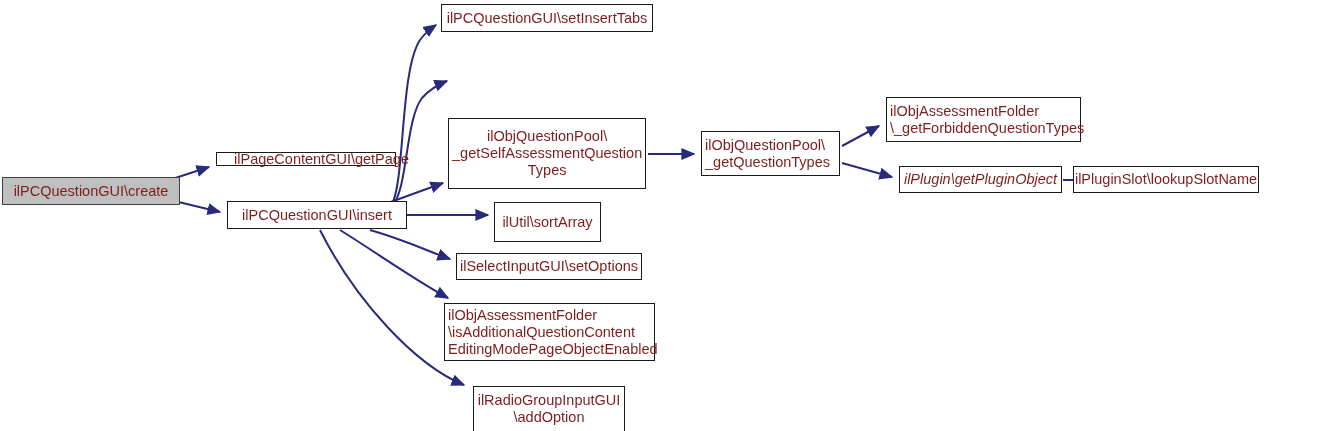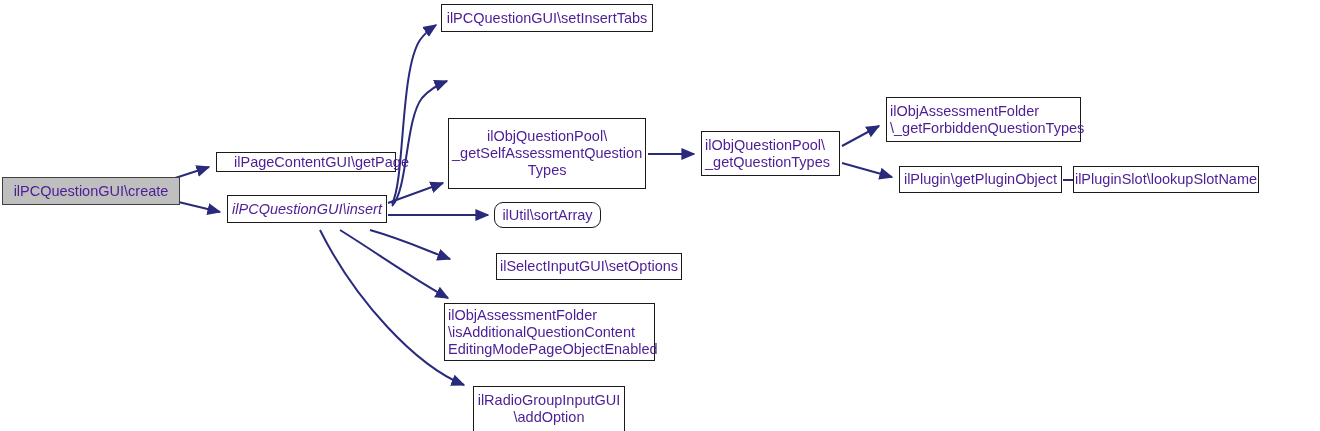--- a/index.html
+++ b/index.html
@@ -20,21 +20,21 @@
     left: 0;
     top: 0;
     width: 1320px;
     height: 431px;
   }
   .node {
     position: absolute;
     box-sizing: border-box;
     border: 1px solid #1a1a1a;
     background: #ffffff;
-    color: #4c1d95;
+    color: #7f1d1d;
     font-size: 14.5px;
     line-height: 17px;
     display: flex;
     align-items: center;
     justify-content: center;
     text-align: center;
     padding: 0 5px;
     white-space: pre-line;
     z-index: 3;
   }
@@ -84,45 +84,45 @@
       <path d="M 842,146 L 879,126"></path>
 
       <path d="M 842,163 L 892,177"></path>
 
       <path d="M 1063,180 L 1122,180"></path>
     </g>
   </svg>
 
   <div class="node current" style="left:2px; top:177px; width:178px; height:28px;">ilPCQuestionGUI\create</div>
 
-  <div class="node" style="left:216px; top:152px; width:180px; height:20px;padding-left:36px;">ilPageContentGUI\getPage</div>
+  <div class="node" style="left:216px; top:152px; width:180px; height:14px;padding-left:36px;">ilPageContentGUI\getPage</div>
 
-  <div class="node" style="left:227px; top:195px; width:160px; height:28px;font-style:italic;">ilPCQuestionGUI\insert</div>
+  <div class="node" style="left:227px; top:201px; width:180px; height:28px;">ilPCQuestionGUI\insert</div>
 
   <div class="node" style="left:441px; top:4px; width:212px; height:28px;">ilPCQuestionGUI\setInsertTabs</div>
 
 
   <div class="node lefttext" style="left:448px; top:118px; width:198px; height:71px; text-align:center;">ilObjQuestionPool\
 _getSelfAssessmentQuestion
 Types</div>
 
-  <div class="node" style="left:494px; top:202px; width:107px; height:26px;border-radius:9px;">ilUtil\sortArray</div>
+  <div class="node" style="left:494px; top:202px; width:107px; height:40px;">ilUtil\sortArray</div>
 
-  <div class="node" style="left:456px; top:253px; width:186px; height:27px;margin-left:40px;">ilSelectInputGUI\setOptions</div>
+  <div class="node" style="left:456px; top:253px; width:186px; height:27px;">ilSelectInputGUI\setOptions</div>
 
   <div class="node lefttext" style="left:444px; top:303px; width:211px; height:58px;">ilObjAssessmentFolder
 \isAdditionalQuestionContent
 EditingModePageObjectEnabled</div>
 
   <div class="node" style="left:473px; top:386px; width:152px; height:46px;">ilRadioGroupInputGUI
 \addOption</div>
 
   <div class="node lefttext" style="left:701px; top:131px; width:139px; height:45px;">ilObjQuestionPool\
 _getQuestionTypes</div>
 
   <div class="node lefttext" style="left:886px; top:97px; width:195px; height:45px;">ilObjAssessmentFolder
 \_getForbiddenQuestionTypes</div>
 
-  <div class="node" style="left:899px; top:166px; width:163px; height:27px;">ilPlugin\getPluginObject</div>
+  <div class="node" style="left:899px; top:166px; width:163px; height:27px;font-style:italic;">ilPlugin\getPluginObject</div>
 
   <div class="node" style="left:1073px; top:166px; width:186px; height:27px;">ilPluginSlot\lookupSlotName</div>
 
 </div>
 
 </body></html>

